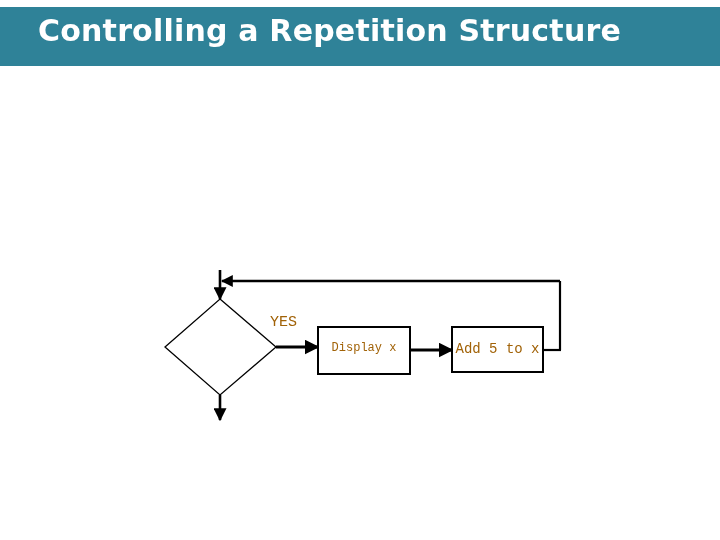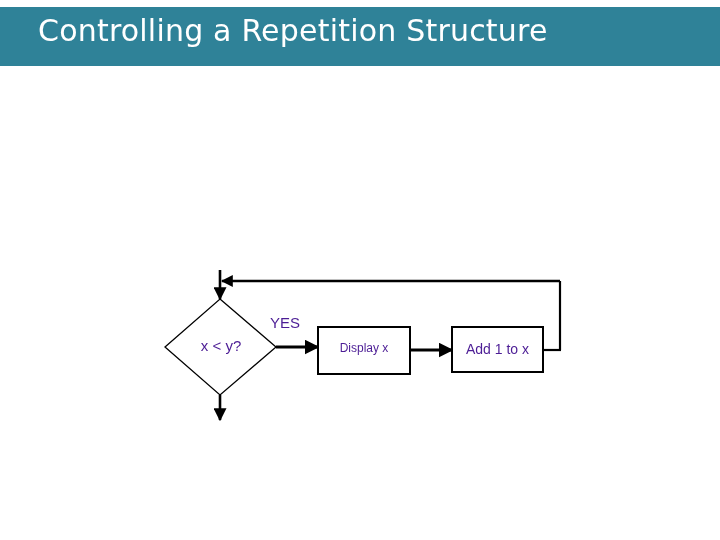--- a/index.html
+++ b/index.html
@@ -37,21 +37,21 @@
   #title-text {
     position: absolute;
     left: 38px;
     top: 8px;
     width: 648px;
     height: 45px;
     line-height: 45px;
     color: #ffffff;
     font-family: "DejaVu Sans", sans-serif;
     font-size: 30px;
-    font-weight: 400;
+    font-weight: 700;
     letter-spacing: 0.2px;
     white-space: nowrap;
   }
 
   
   #bullet-block {
     position: absolute;
     left: 38px;
     top: 80px;
     width: 644px;
@@ -98,22 +98,22 @@
     position: absolute;
     left: 0;
     top: 0;
     width: 720px;
     height: 540px;
     pointer-events: none;
   }
 
   .fc-label {
     position: absolute;
-    font-family: Liberation Sans, sans-serif;
-    color: #4c1d95;
+    font-family: Liberation Mono, monospace;
+    color: #a16207;
     white-space: nowrap;
   }
 
   #decision-label {
     left: 165px;
     top: 337px;
     width: 112px;
     text-align: center;
     font-size: 15px;
   }
@@ -171,21 +171,20 @@
 
     <line x1="220" y1="395" x2="220" y2="420" stroke="#000000" stroke-width="2.6" marker-end="url(#arrow)"></line>
 
     <rect x="318" y="327" width="92" height="47" fill="#ffffff" stroke="#000000" stroke-width="2"></rect>
 
     <line x1="410" y1="350" x2="452" y2="350" stroke="#000000" stroke-width="3" marker-end="url(#arrow)"></line>
 
     <rect x="452" y="327" width="91" height="45" fill="#ffffff" stroke="#000000" stroke-width="2"></rect>
   </svg>
 
-  <div class="fc-label" id="decision-label">x &lt; y?</div>
 
   <div class="fc-label" id="yes-label">YES</div>
 
   <div class="fc-label" id="display-label">Display x</div>
 
-  <div class="fc-label" id="add-label">Add 1 to x</div>
+  <div class="fc-label" id="add-label">Add 5 to x</div>
 
 </div>
 
 </body></html>

